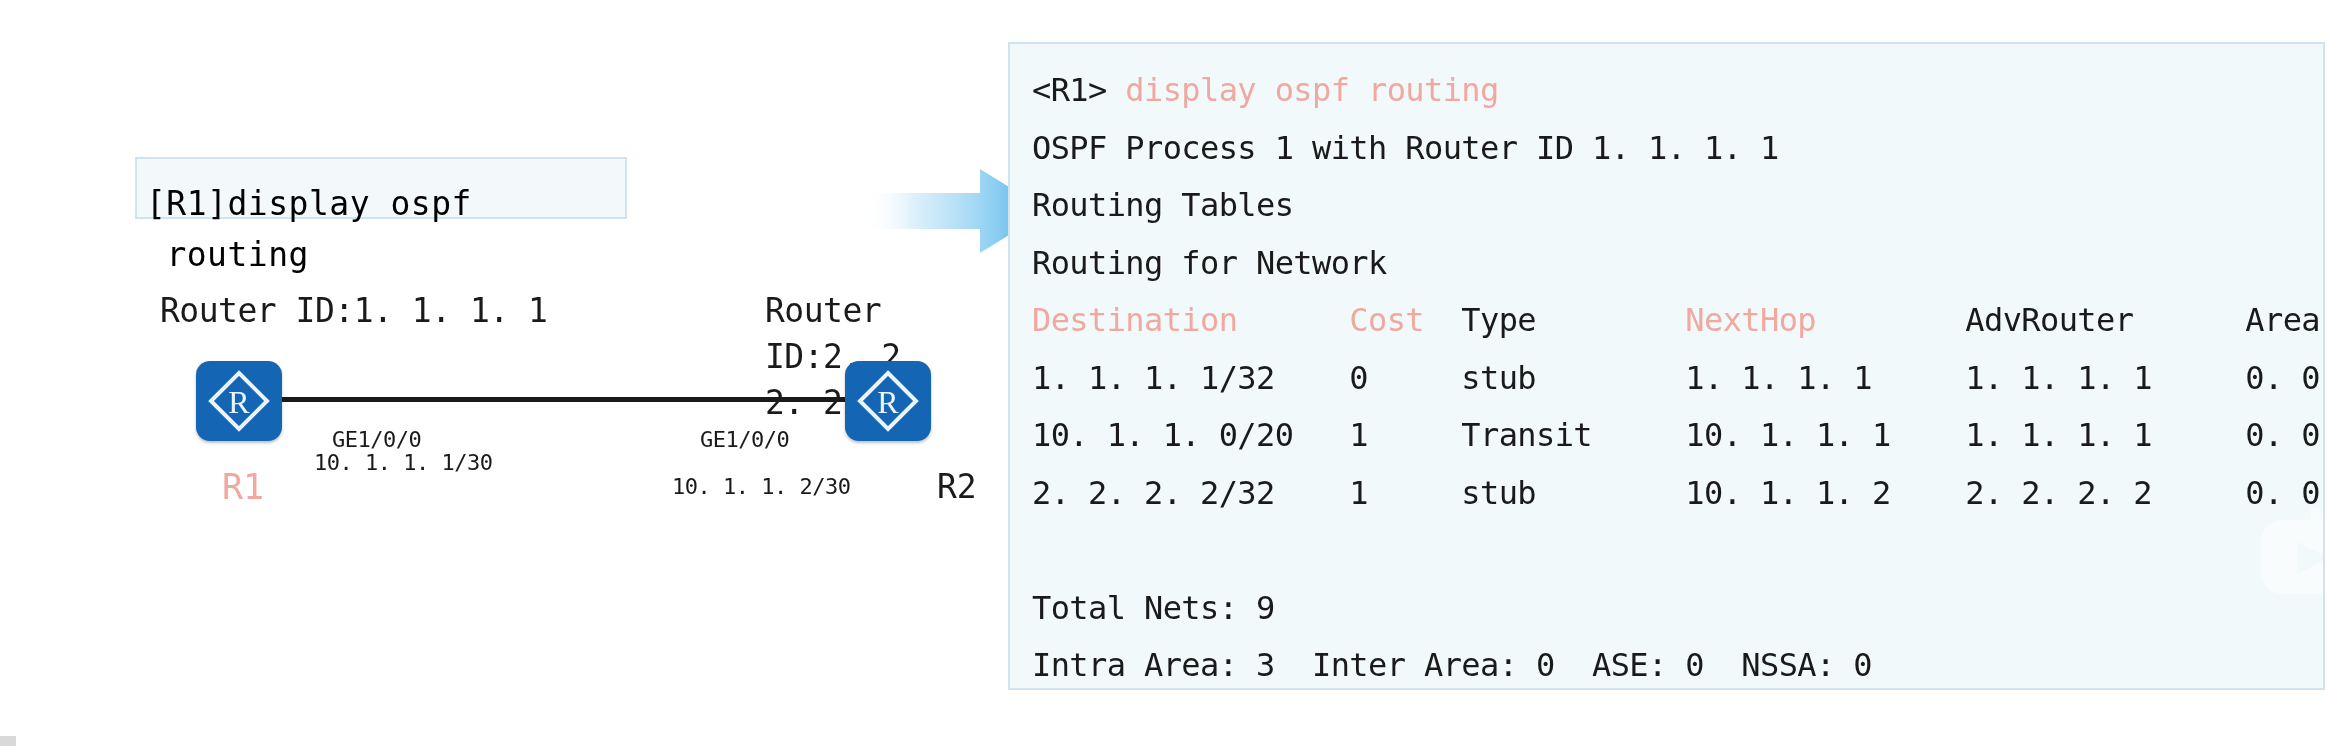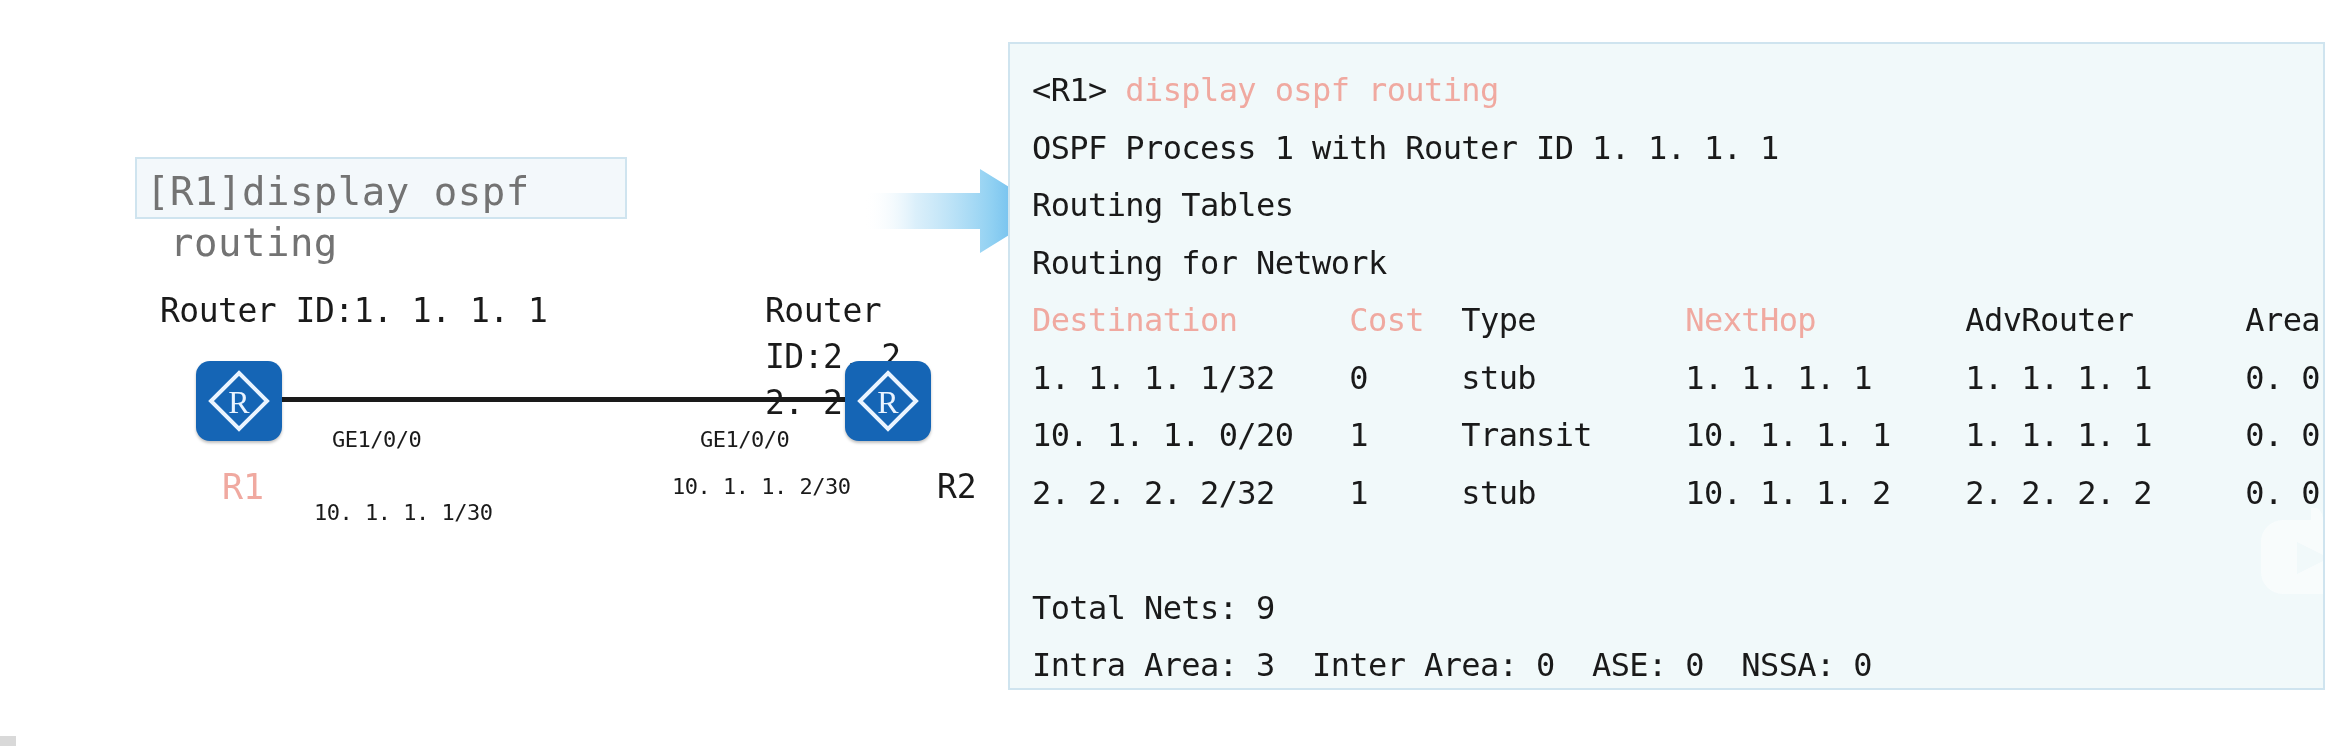--- a/index.html
+++ b/index.html
@@ -25,26 +25,26 @@
   .cmd-box {
     position: absolute;
     left: 135px; top: 157px;
     width: 492px; height: 62px;
     border: 2px solid #cfe4ef;
     background: #f3f8fb;
     box-sizing: border-box;
   }
   .cmd-text {
     position: absolute;
-    left: 146px; top: 166px;
+    left: 146px; top: 178px;
     width: 560px;
     font-family: "DejaVu Sans Mono", "Liberation Mono", monospace;
-    font-size: 39px;
+    font-size: 33px;
     line-height: 51px;
-    color: #737373;
+    color: #000000;
     letter-spacing: 0.5px;
     white-space: pre-wrap;
   }
 
   .rtr-id {
     position: absolute;
     font-family: "DejaVu Sans Mono", "Liberation Mono", monospace;
     font-size: 33px;
     line-height: 46px;
     color: #1a1a1a;
@@ -74,21 +74,21 @@
   .if-label {
     position: absolute;
     font-family: "DejaVu Sans Mono", "Liberation Mono", monospace;
     font-size: 22px;
     line-height: 50px;
     color: #1a1a1a;
     letter-spacing: -0.5px;
     white-space: nowrap;
   }
   #if-left-name  { left: 332px; top: 415px; }
-  #if-left-addr  { left: 314px; top: 488px; }
+  #if-left-addr  { left: 314px; top: 438px; }
   #if-right-name { left: 700px; top: 415px; }
   #if-right-addr { left: 672px; top: 462px; }
 
   #label-r1 {
     position: absolute;
     left: 222px; top: 462px;
     font-family: "DejaVu Sans Mono", "Liberation Mono", monospace;
     font-size: 35px; line-height: 50px;
     color: #f0a9a0;
   }

